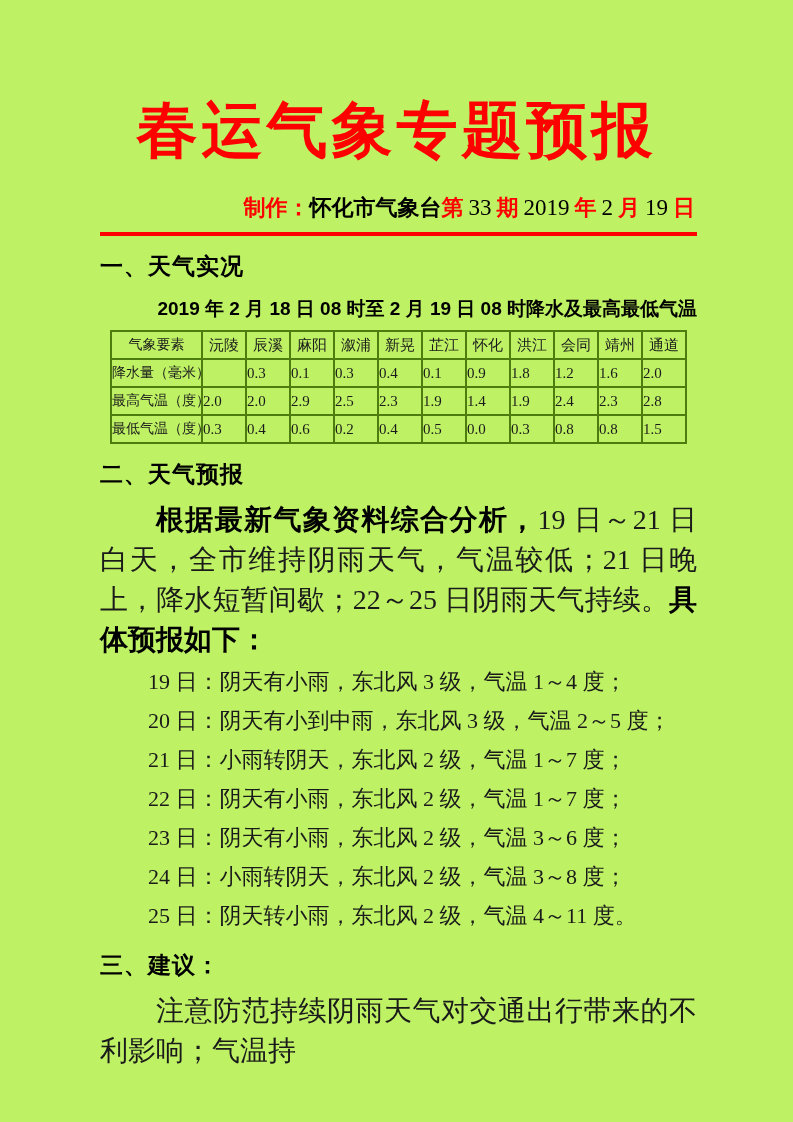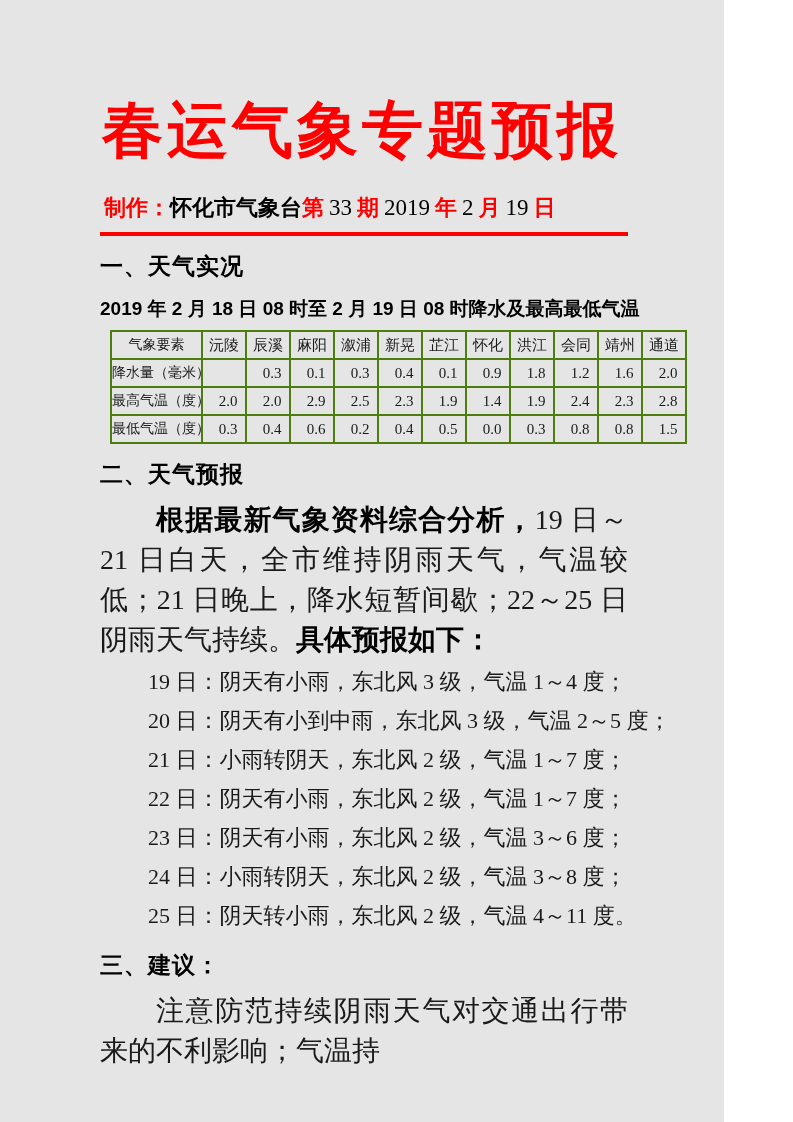--- a/index.html
+++ b/index.html
@@ -1,41 +1,41 @@
 <!DOCTYPE html>
 <html lang="zh"><head>
 <meta charset="utf-8">
 <style>
   html, body { margin: 0; padding: 0; background: #ffffff; }
   .page {
     position: relative;
-    width: 724px;
+    width: 793px;
     height: 1122px;
-    background: #e5e5e5;
+    background: #bef264;
     overflow: hidden;
     color: #111;
     font-family: "Liberation Serif", serif;
   }
   .content { padding: 0 96px 0 100px; }
 
   .doc-title {
     margin: 90px 0 0 0;
     text-align: center;
     color: #ff0000;
     font-family: "DejaVu Serif", serif;
     font-weight: bold;
     font-size: 61px;
     letter-spacing: 4px;
     line-height: 1.3;
     white-space: nowrap;
   }
 
   .masthead {
     display: flex;
-    justify-content: flex-start;
+    justify-content: flex-end;
     align-items: baseline;
     margin-top: 24px;
     padding: 0 2px 9px 4px;
     border-bottom: 4px solid #ff0000;
     font-family: "Liberation Sans", sans-serif;
     font-weight: bold;
     font-size: 22px;
     color: #000;
     white-space: nowrap;
   }
@@ -78,21 +78,21 @@
     height: 26px;
     padding: 0;
     text-align: center;
     font-family: "Liberation Serif", serif;
     font-size: 15px;
     color: #1a1a1a;
     overflow: hidden;
     white-space: nowrap;
   }
   table.weather td.label { font-size: 14px; }
-  table.weather td.value { text-align: center; padding-left: 8px; }
+  table.weather td.value { text-align: left; }
 
   .body-para {
     margin: 10px 0 0 0;
     font-size: 28px;
     line-height: 40px;
     text-align: justify;
     font-family: "Liberation Serif", serif;
     color: #1a1a1a;
   }
   .indent { text-indent: 2em; }

